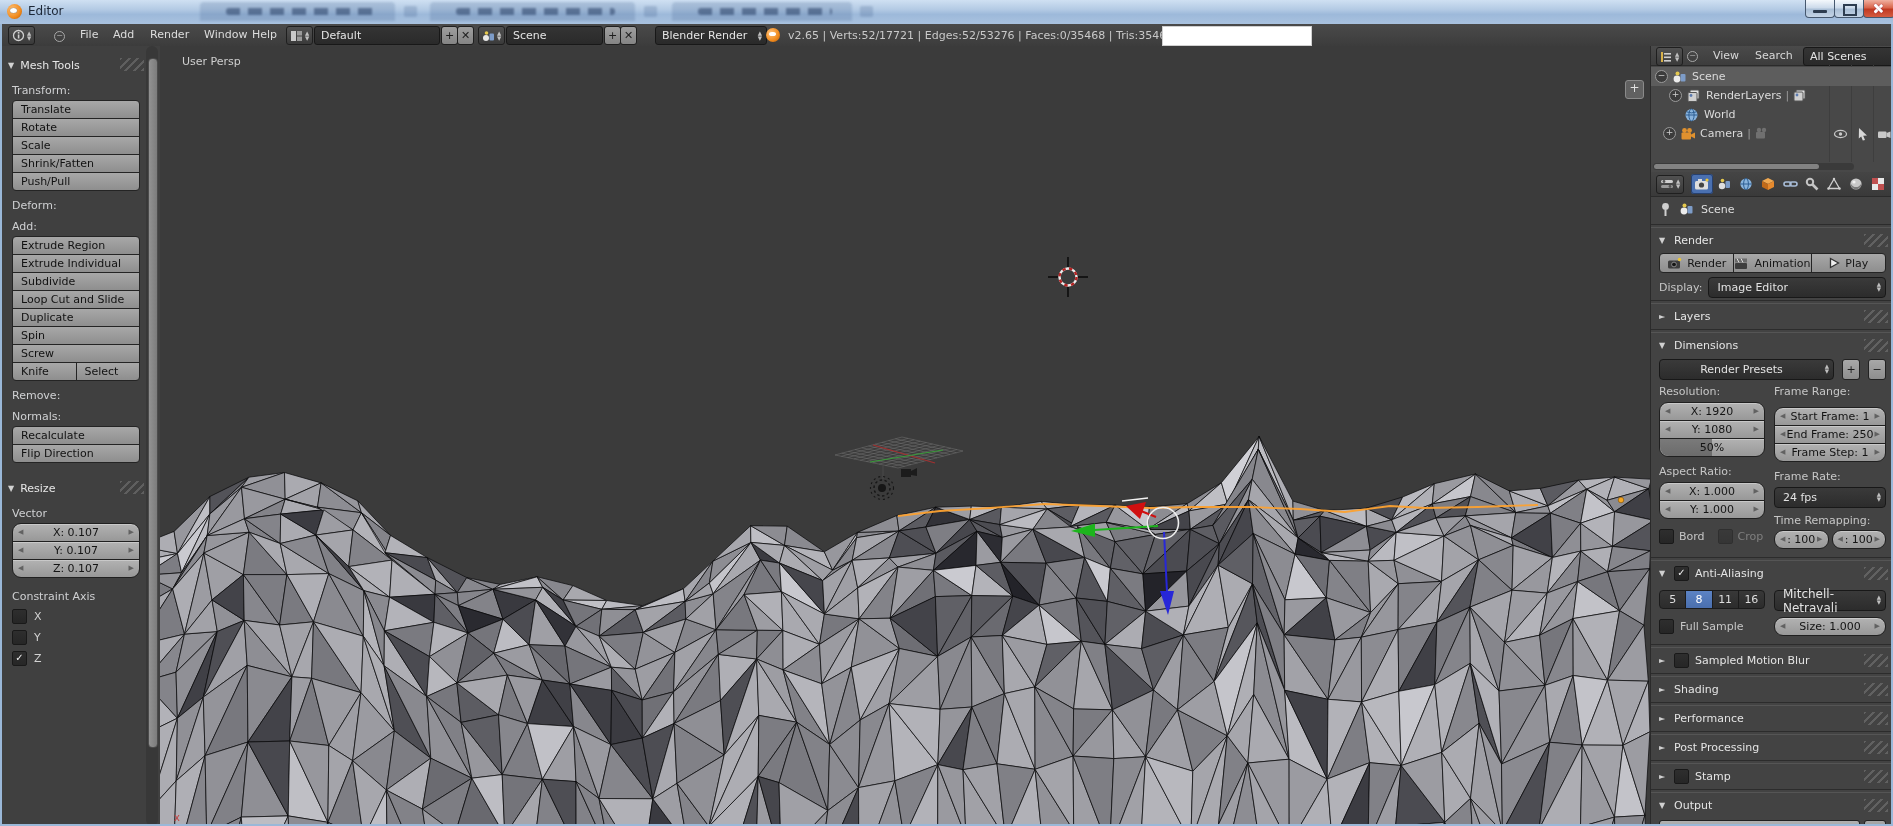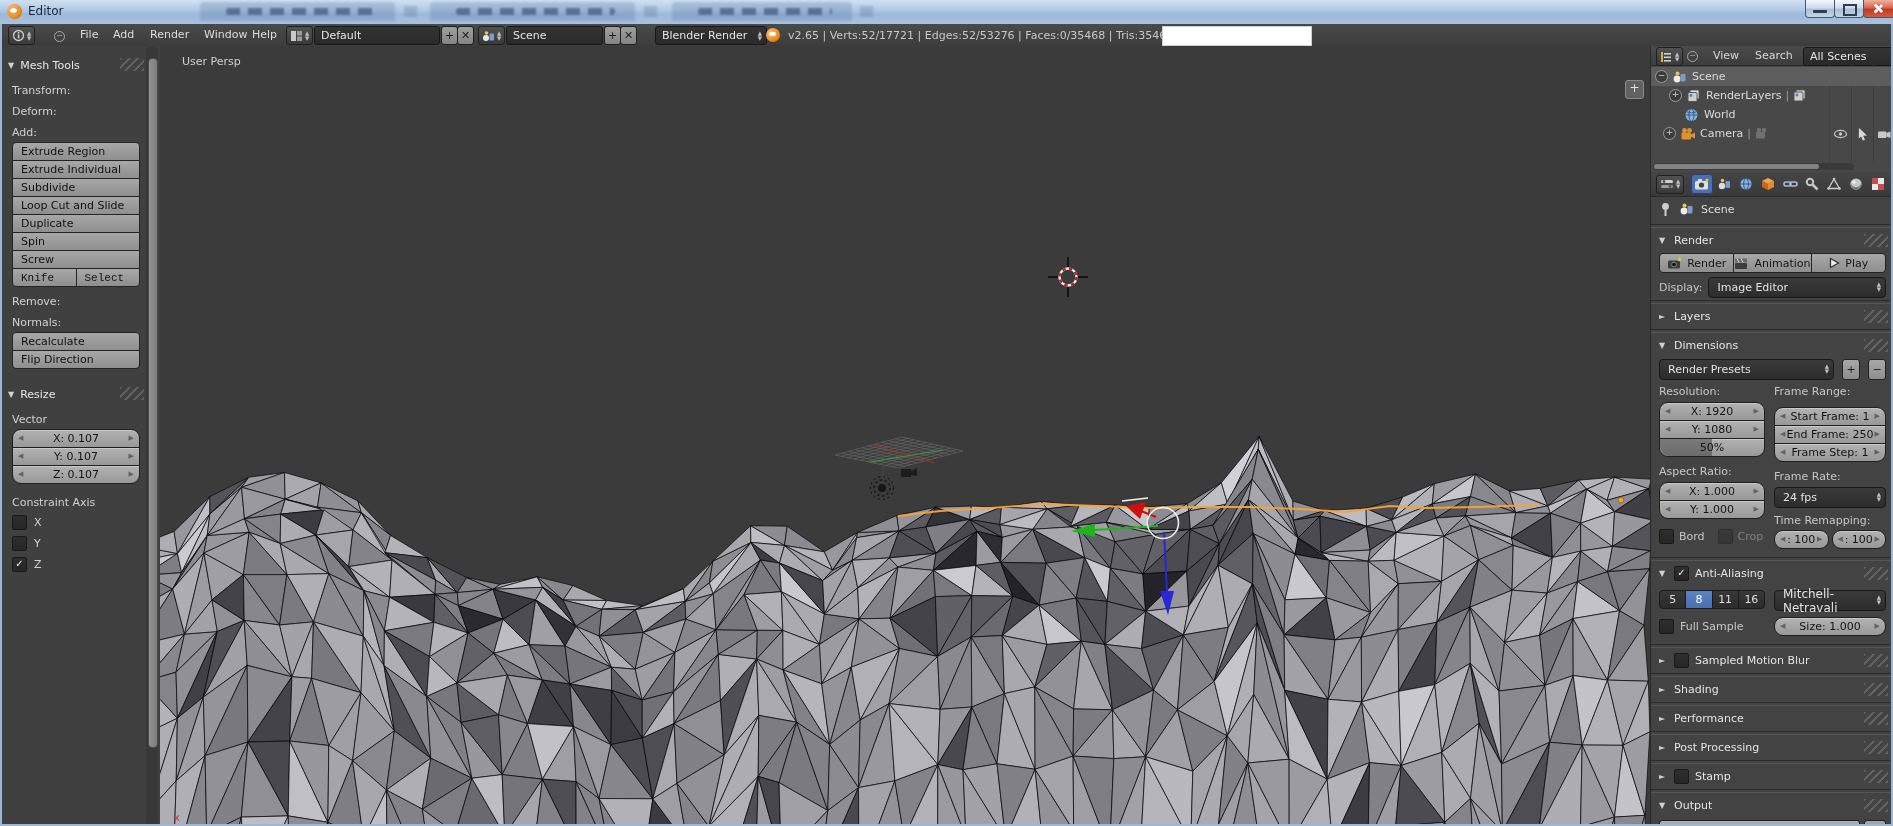--- a/index.html
+++ b/index.html
@@ -56,21 +56,21 @@
   .tlabel{color:#cfd0d2;margin:8px 0 3px 12px;}
   .tstack{margin:0 6px 0 12px;}
   .tbtn{height:17px;display:flex;align-items:center;padding-left:8px;color:#121212;
     background:linear-gradient(#a8a8a8,#8e8e8e);border:1px solid #242424;position:relative;}
   .tstack .tbtn{margin-top:-1px;}
   .tstack .tbtn:first-child{margin-top:0;border-radius:4px 4px 0 0;}
   .tstack .tbtn:last-child{border-radius:0 0 4px 4px;}
   .tstack .tbtn:only-child{border-radius:4px;}
   .tbtn.dark{background:linear-gradient(#3a3a3a,#2d2d2d);color:#e8e8e8;}
   .tbtn.dark .updn{position:absolute;right:5px;top:3px;}
-  .trow{display:flex;margin-top:-1px;font-family:Liberation Mono, monospace;}
+  .trow{display:flex;margin-top:-1px;}
   .trow .tbtn{flex:1;margin-top:0;}
   .trow .tbtn:first-child{border-radius:0 0 0 4px;}
   .trow .tbtn:last-child{border-radius:0 0 4px 0;margin-left:-1px;}
   .pill{position:relative;height:17px;border:1px solid #202020;border-radius:9px;
     background:linear-gradient(#b2b2b2,#989898);color:#141414;display:flex;align-items:center;justify-content:center;
     box-shadow:inset 0 1px 0 rgba(255,255,255,.3);}
   .pill .la,.pill .ra{position:absolute;top:4px;font-size:7px;color:rgba(30,30,30,.5);}
   .pill .la{left:5px;}.pill .ra{right:5px;}
   .pstack .pill{margin-top:-1px;border-radius:0;}
   .pstack .pill:first-child{margin-top:0;border-radius:9px 9px 0 0;}
@@ -229,20 +229,27 @@
 
   <div id="toolshelf">
     <div class="inner">
       <div class="shelf-head">
         <span class="tri">▼</span>
         <span>Mesh Tools</span>
         <span class="hatch"></span>
       </div>
       <div id="tool-groups">
           <div class="tlabel">Transform:</div>
+          <div class="tstack">
+            <div class="tbtn">Translate</div>
+            <div class="tbtn">Rotate</div>
+            <div class="tbtn">Scale</div>
+            <div class="tbtn">Shrink/Fatten</div>
+            <div class="tbtn">Push/Pull</div>
+          </div>
           <div class="tlabel">Deform:</div>
           <div class="tlabel">Add:</div>
           <div class="tstack">
             <div class="tbtn">Extrude Region</div>
             <div class="tbtn">Extrude Individual</div>
             <div class="tbtn">Subdivide</div>
             <div class="tbtn">Loop Cut and Slide</div>
             <div class="tbtn">Duplicate</div>
             <div class="tbtn">Spin</div>
             <div class="tbtn">Screw</div>
@@ -1612,21 +1619,21 @@
         <span class="hatch"></span>
       </div>
       <div class="groove"></div>
 
       <div class="phead">
         <span class="tri">▼</span>
         <span>Dimensions</span>
         <span class="hatch"></span>
       </div>
       <div class="row" style="margin:3px 0 2px 0;">
-        <div class="darksel" style="flex:1;">
+        <div class="darksel" style="flex:1;justify-content:center;">
           <span>Render Presets</span>
           <span class="updn">
               <span>▲</span>
               <span>▼</span>
             </span>
         </div>
         <div class="lbtn">+</div>
         <div class="lbtn">−</div>
       </div>
       <div class="grid2">

